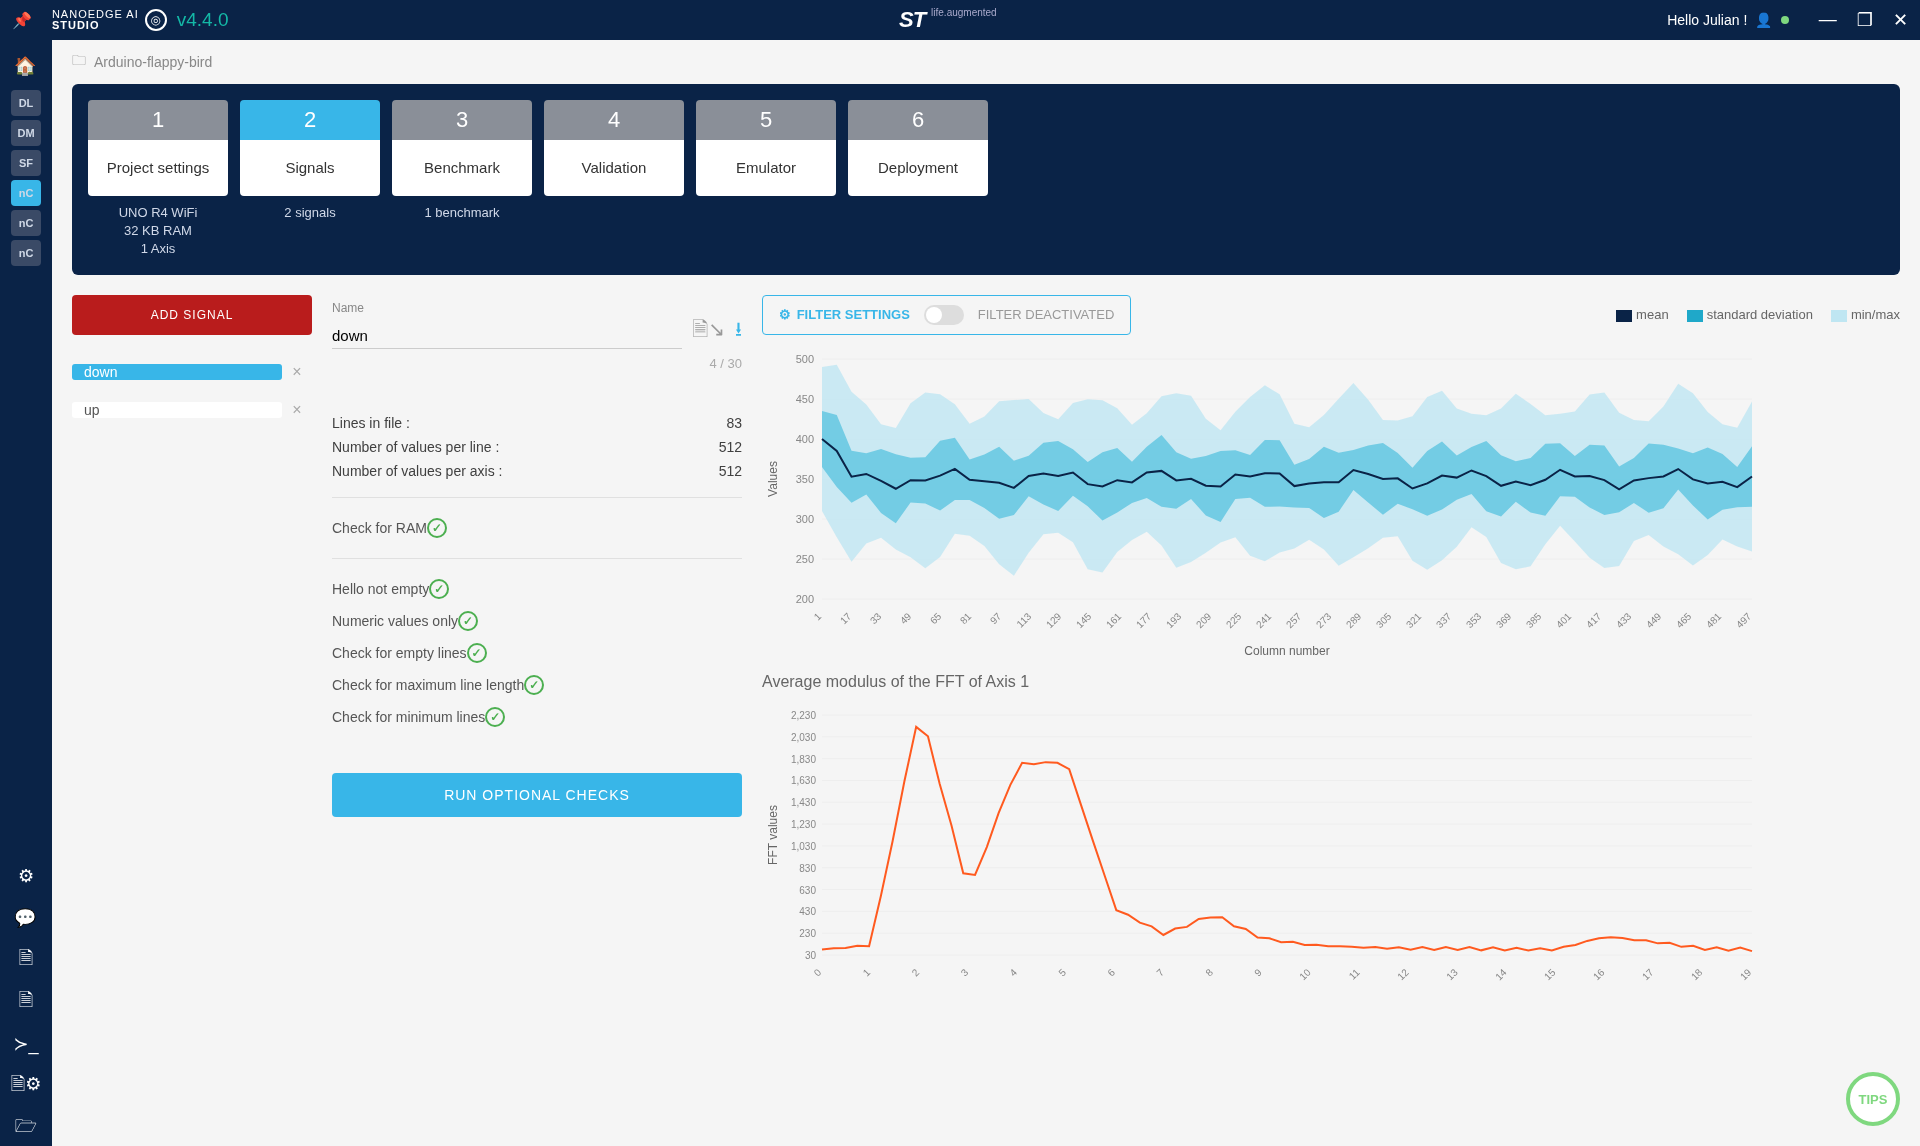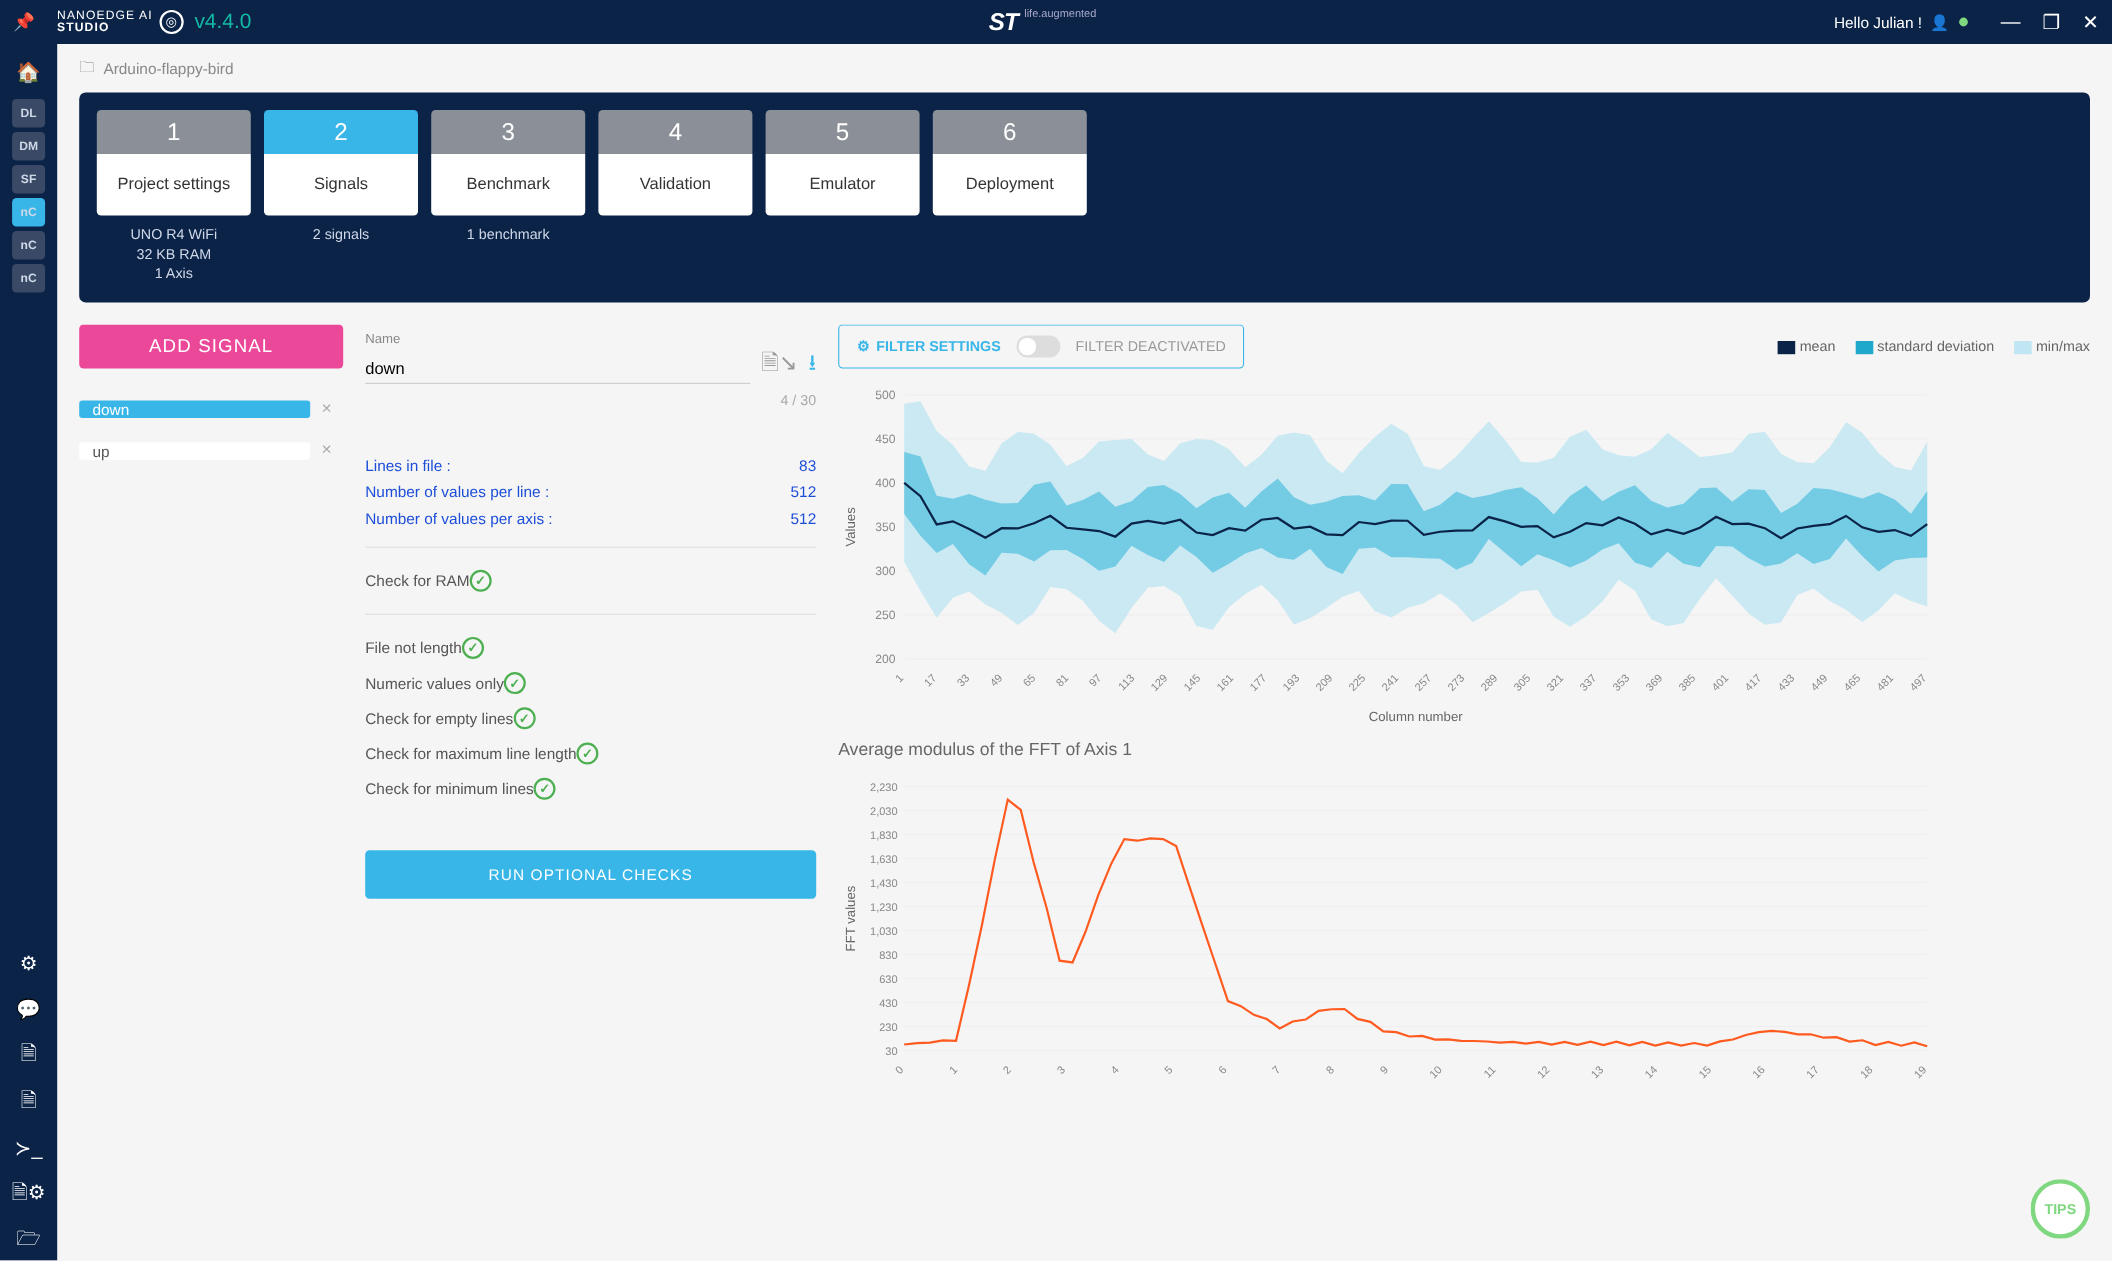--- a/index.html
+++ b/index.html
@@ -26,36 +26,36 @@
 .breadcrumb{padding:10px 20px;color:#888;display:flex;align-items:center;gap:8px;font-size:14px}
 .steps-bar{margin:0 20px 20px;background:#0a2347;border-radius:6px;padding:16px;display:flex;gap:12px}
 .step{width:140px;text-align:center;color:#fff}
 .step-top{height:40px;display:flex;align-items:center;justify-content:center;border-radius:4px 4px 0 0;font-size:22px;color:#fff}
 .step-body{background:#fff;color:#333;height:56px;display:flex;align-items:center;justify-content:center;border-radius:0 0 4px 4px;font-size:15px;line-height:1.2;padding:0 6px}
 .step.inactive .step-top{background:#8a8f98}
 .step.active .step-top{background:#38b6e8}
 .step-sub{font-size:13px;color:#d0d8e8;margin-top:8px;line-height:1.4}
 .content{flex:1;display:flex;padding:0 20px 20px;gap:20px;overflow:hidden}
 .col-left{width:240px}
-.add-btn{width:100%;height:40px;background:#ec4899;color:#fff;border:none;border-radius:4px;font-size:17px;letter-spacing:1px;cursor:pointer}
+.add-btn{width:100%;height:40px;background:#b91c1c;color:#fff;border:none;border-radius:4px;font-size:12px;letter-spacing:1px;cursor:pointer}
 .signal-list{margin-top:18px}
 .sig-row{display:flex;align-items:center;height:38px}
 .sig-tab{flex:1;padding:0 12px;display:flex;align-items:center;border-radius:3px;font-size:14px;cursor:pointer}
 .sig-tab.active{background:#38b6e8;color:#fff}
 .sig-tab.inactive{background:#fff;color:#555}
 .sig-close{width:30px;text-align:center;color:#aaa;font-size:16px;cursor:pointer}
 .col-mid{width:410px;padding-top:6px}
 .field-label{font-size:12px;color:#888}
 .name-row{display:flex;align-items:flex-end;gap:10px;border-bottom:1px solid transparent}
 .name-input{flex:1;border:none;border-bottom:1px solid #ccc;background:transparent;font-size:15px;padding:4px 0;outline:none}
 .icon-btn{color:#999;font-size:20px;cursor:pointer}
 .icon-btn.blue{color:#38b6e8}
 .counter{text-align:right;font-size:13px;color:#aaa;margin-top:6px}
 .info-block{margin-top:40px;border-bottom:1px solid #e0e0e0;padding-bottom:14px}
-.info-row{display:flex;justify-content:space-between;font-size:14px;color:#1d4ed8;padding:4px 0}
+.info-row{display:flex;justify-content:space-between;font-size:14px;color:#404040;padding:4px 0}
 .check-block{margin-top:14px;border-bottom:1px solid #e0e0e0;padding-bottom:14px}
 .check-row{display:flex;justify-content:flex-start;align-items:center;font-size:14px;color:#555;padding:6px 0}
 .check-ok{width:20px;height:20px;border:2px solid #4caf50;border-radius:50%;display:flex;align-items:center;justify-content:center;color:#4caf50;font-size:12px;font-weight:bold}
 .run-btn{width:100%;height:44px;margin-top:26px;background:#38b6e8;color:#fff;border:none;border-radius:4px;font-size:14px;letter-spacing:1px;cursor:pointer}
 .col-right{flex:1;display:flex;flex-direction:column;gap:14px;min-width:0}
 .filter-bar{display:flex;align-items:center;gap:20px}
 .filter-box{border:1px solid #38b6e8;border-radius:4px;height:40px;display:flex;align-items:center;padding:0 16px;gap:14px}
 .filter-label{color:#38b6e8;font-weight:bold;font-size:13px;display:flex;align-items:center;gap:6px}
 .toggle{width:40px;height:20px;background:#ddd;border-radius:10px;position:relative}
 .toggle::after{content:"";position:absolute;left:2px;top:2px;width:16px;height:16px;background:#fff;border-radius:50%}
@@ -197,21 +197,21 @@
 
         <div class="check-block">
           <div class="check-row">
             <span>Check for RAM</span>
             <span class="check-ok">✓</span>
           </div>
         </div>
 
         <div class="check-block" id="checks-block" style="border-bottom:none">
             <div class="check-row">
-              <span>File not length</span>
+              <span>Hello not empty</span>
               <span class="check-ok">✓</span>
             </div>
             <div class="check-row">
               <span>Numeric values only</span>
               <span class="check-ok">✓</span>
             </div>
             <div class="check-row">
               <span>Check for empty lines</span>
               <span class="check-ok">✓</span>
             </div>

